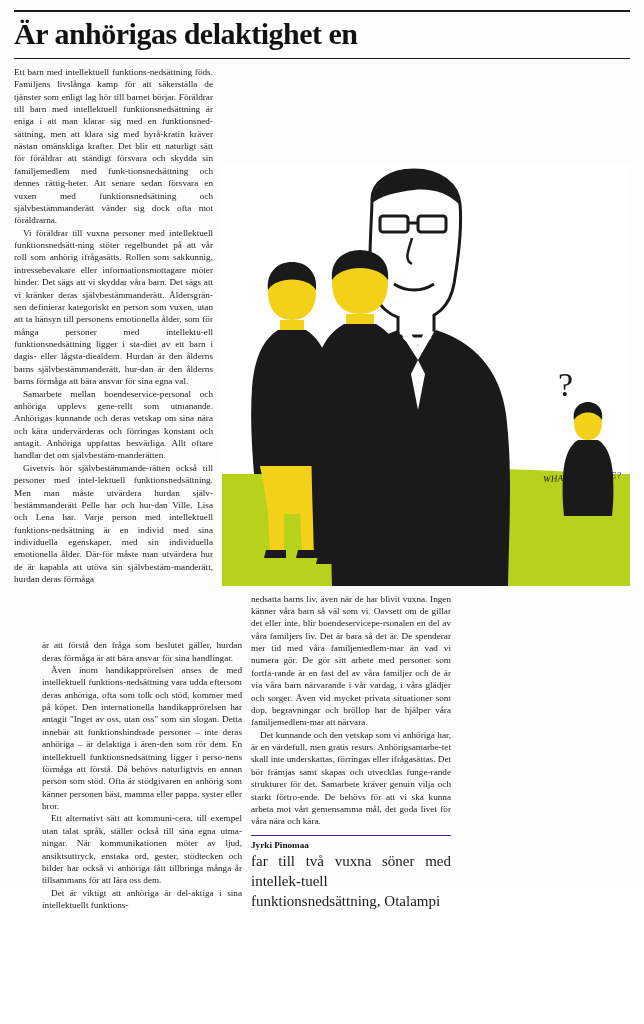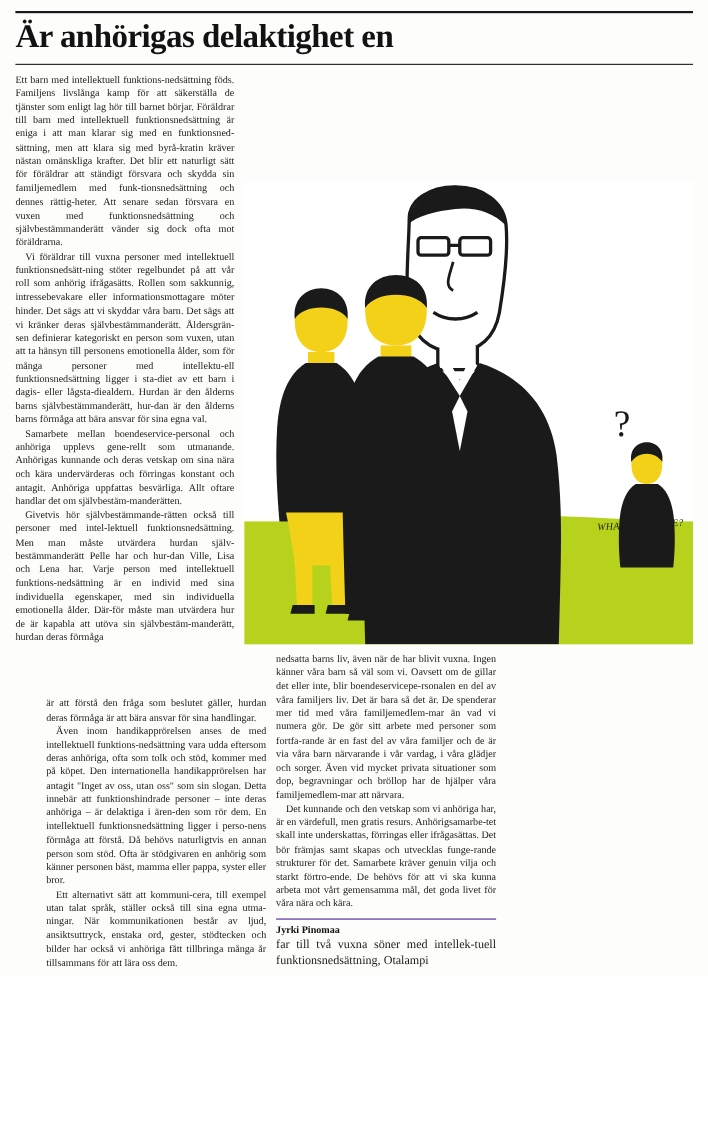--- a/index.html
+++ b/index.html
@@ -119,21 +119,21 @@
     border-top: 1px solid #4c1d95;
     padding-top: 4px;
   }
   .byline .name {
     font-weight: bold;
     font-size: 9.2px;
     line-height: 1.3;
     color: #111;
   }
   .byline .desc {
-    font-size: 11px;
+    font-size: 15px;
     line-height: 1.33;
     text-align: justify;
     color: #1a1a1a;
   }
 </style>
 </head>
 <body>
 
 <div class="page">
 
@@ -212,21 +212,22 @@
 
       <div class="signature">WHATSTHENAME?</div>
     </div>
   </div>
 
   <div class="bottom-zone">
 
     <div class="col col-2">
       <p>är att förstå den fråga som beslutet gäller, hurdan deras förmåga är att bära ansvar för sina handlingar.</p>
       <p>Även inom handikapprörelsen anses de med intellektuell funktions-nedsättning vara udda eftersom deras anhöriga, ofta som tolk och stöd, kommer med på köpet. Den internationella handikapprörelsen har antagit "Inget av oss, utan oss" som sin slogan. Detta innebär att funktionshindrade personer – inte deras anhöriga – är delaktiga i ären-den som rör dem. En intellektuell funktionsnedsättning ligger i perso-nens förmåga att förstå. Då behövs naturligtvis en annan person som stöd. Ofta är stödgivaren en anhörig som känner personen bäst, mamma eller pappa, syster eller bror.</p>
-      <p>Ett alternativt sätt att kommuni-cera, till exempel utan talat språk, ställer också till sina egna utma-ningar. När kommunikationen består av ljud, ansiktsuttryck, enstaka ord, gester, stödtecken och bilder har också vi anhöriga fått tillbringa många år tillsammans för att lära oss dem.</p>
+      <p>Ett alternativt sätt att kommuni-cera, till exempel utan talat språk, ställer också till sina egna utma-ningar. När kommunikationen möter av ljud, ansiktsuttryck, enstaka ord, gester, stödtecken och bilder har också vi anhöriga fått tillbringa många år tillsammans för att lära oss dem.</p>
+      <p>Det är viktigt att anhöriga är del-aktiga i sina intellektuellt funktions-</p>
     </div>
 
     <div class="col col-3">
       <p>nedsatta barns liv, även när de har blivit vuxna. Ingen känner våra barn så väl som vi. Oavsett om de gillar det eller inte, blir boendeservicepe-rsonalen en del av våra familjers liv. Det är bara så det är. De spenderar mer tid med våra familjemedlem-mar än vad vi numera gör. De gör sitt arbete med personer som fortfa-rande är en fast del av våra familjer och de är via våra barn närvarande i vår vardag, i våra glädjer och sorger. Även vid mycket privata situationer som dop, begravningar och bröllop har de hjälper våra familjemedlem-mar att närvara.</p>
       <p>Det kunnande och den vetskap som vi anhöriga har, är en värdefull, men gratis resurs. Anhörigsamarbe-tet skall inte underskattas, förringas eller ifrågasättas. Det bör främjas samt skapas och utvecklas funge-rande strukturer för det. Samarbete kräver genuin vilja och starkt förtro-ende. De behövs för att vi ska kunna arbeta mot vårt gemensamma mål, det goda livet för våra nära och kära.</p>
 
       <div class="byline">
         <div class="name">Jyrki Pinomaa</div>
         <div class="desc">far till två vuxna söner med intellek-tuell funktionsnedsättning, Otalampi</div>
       </div>

